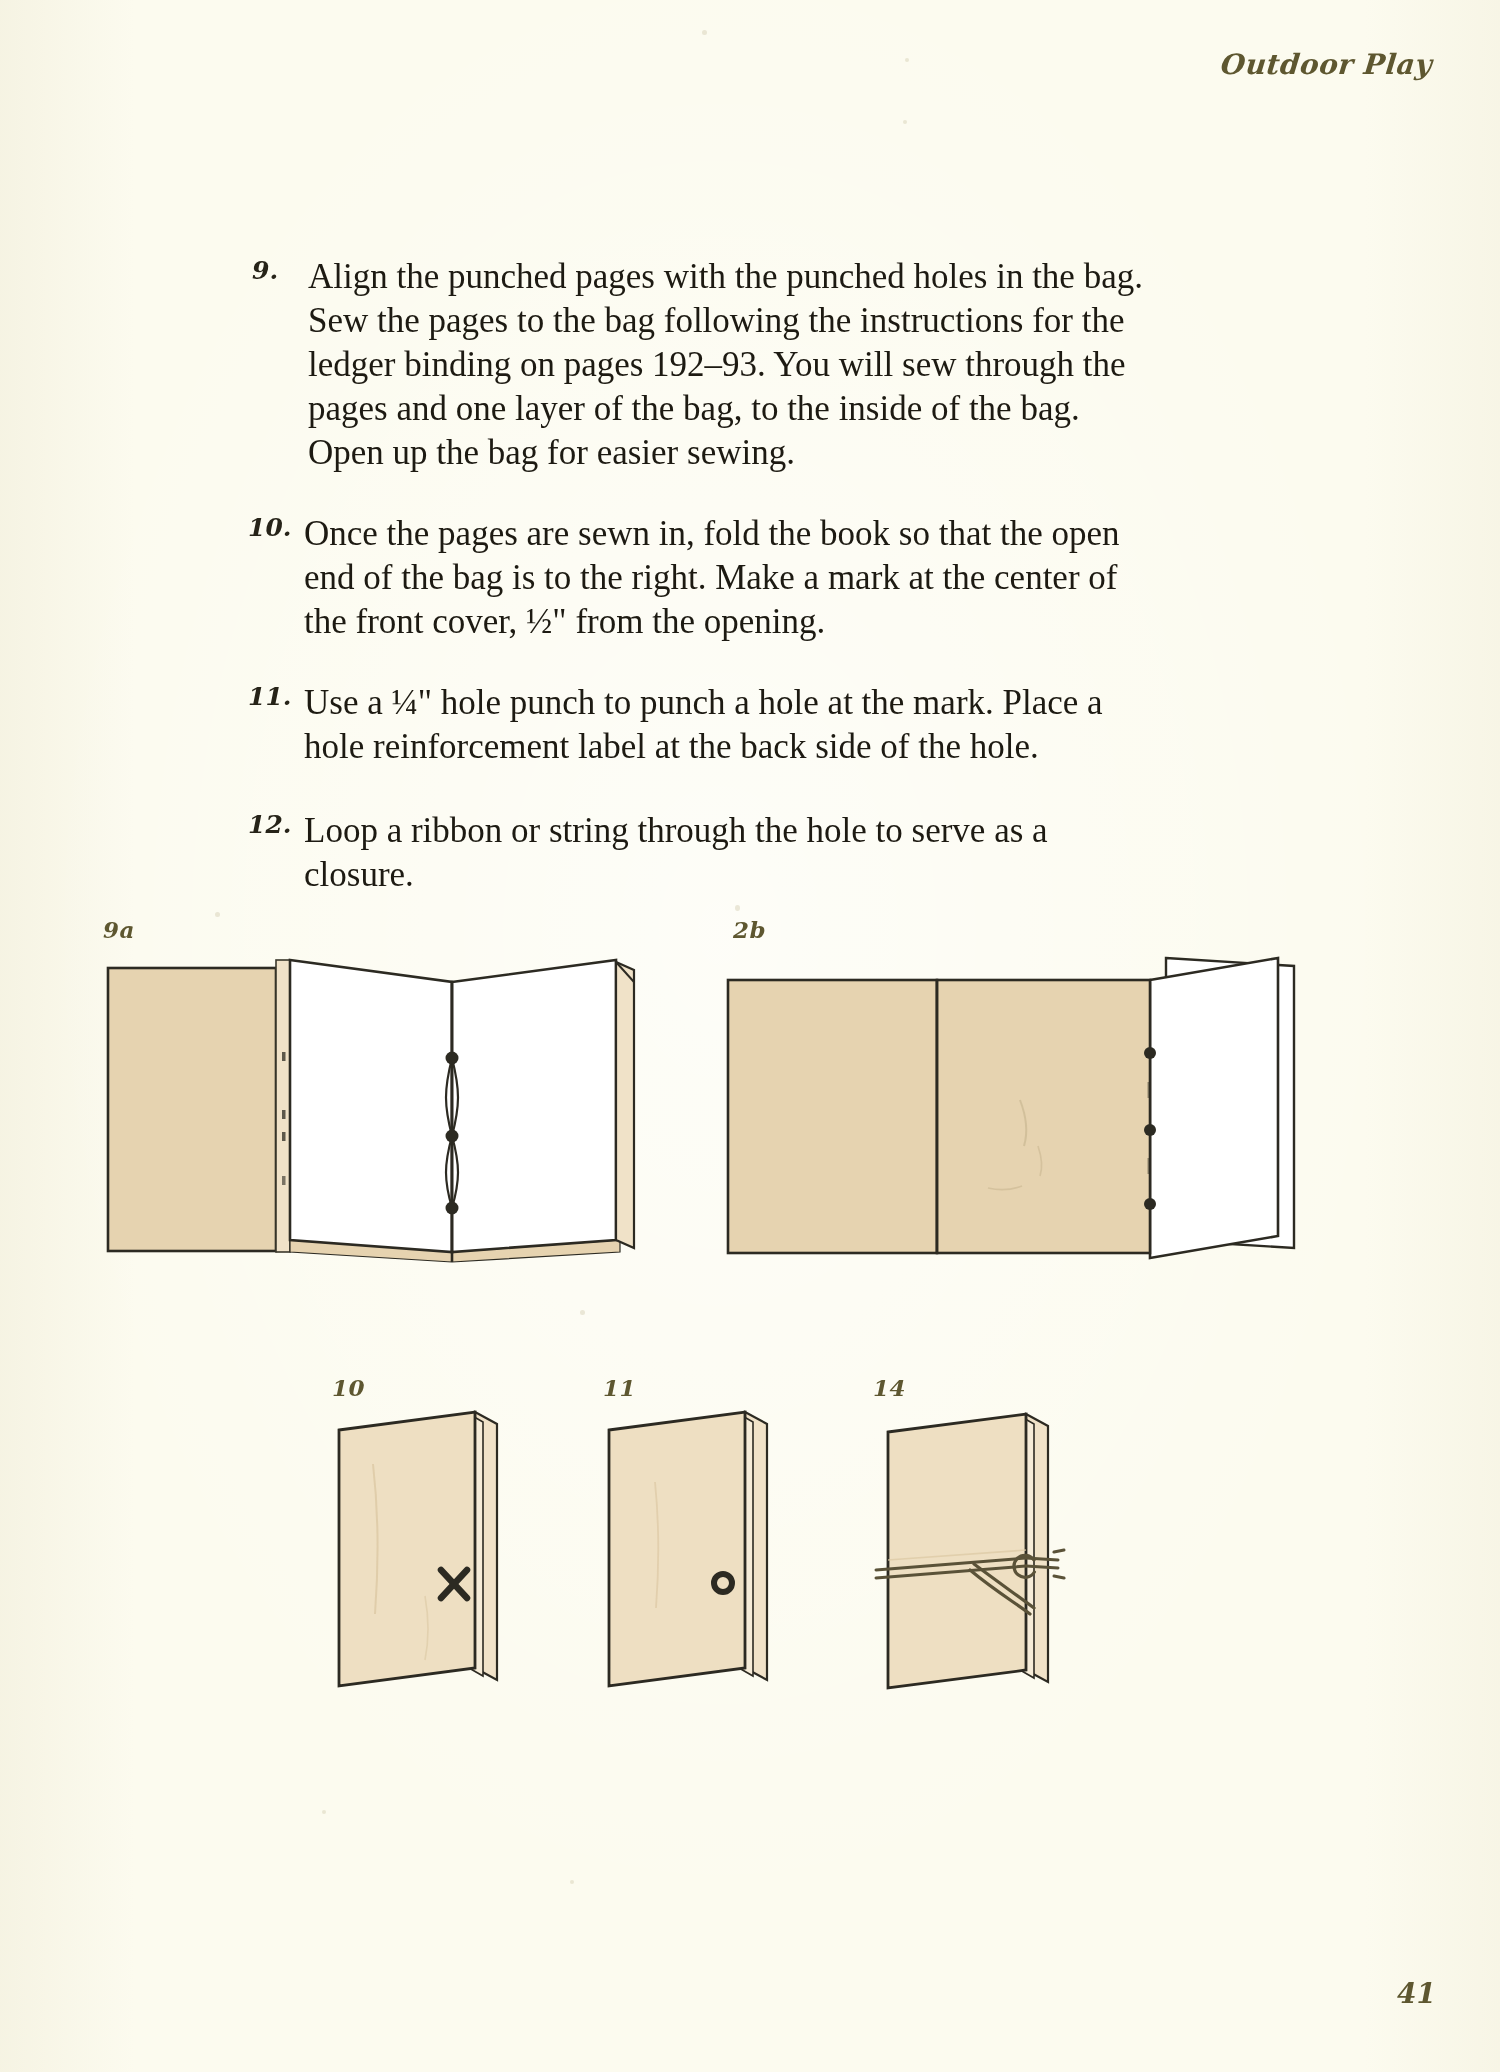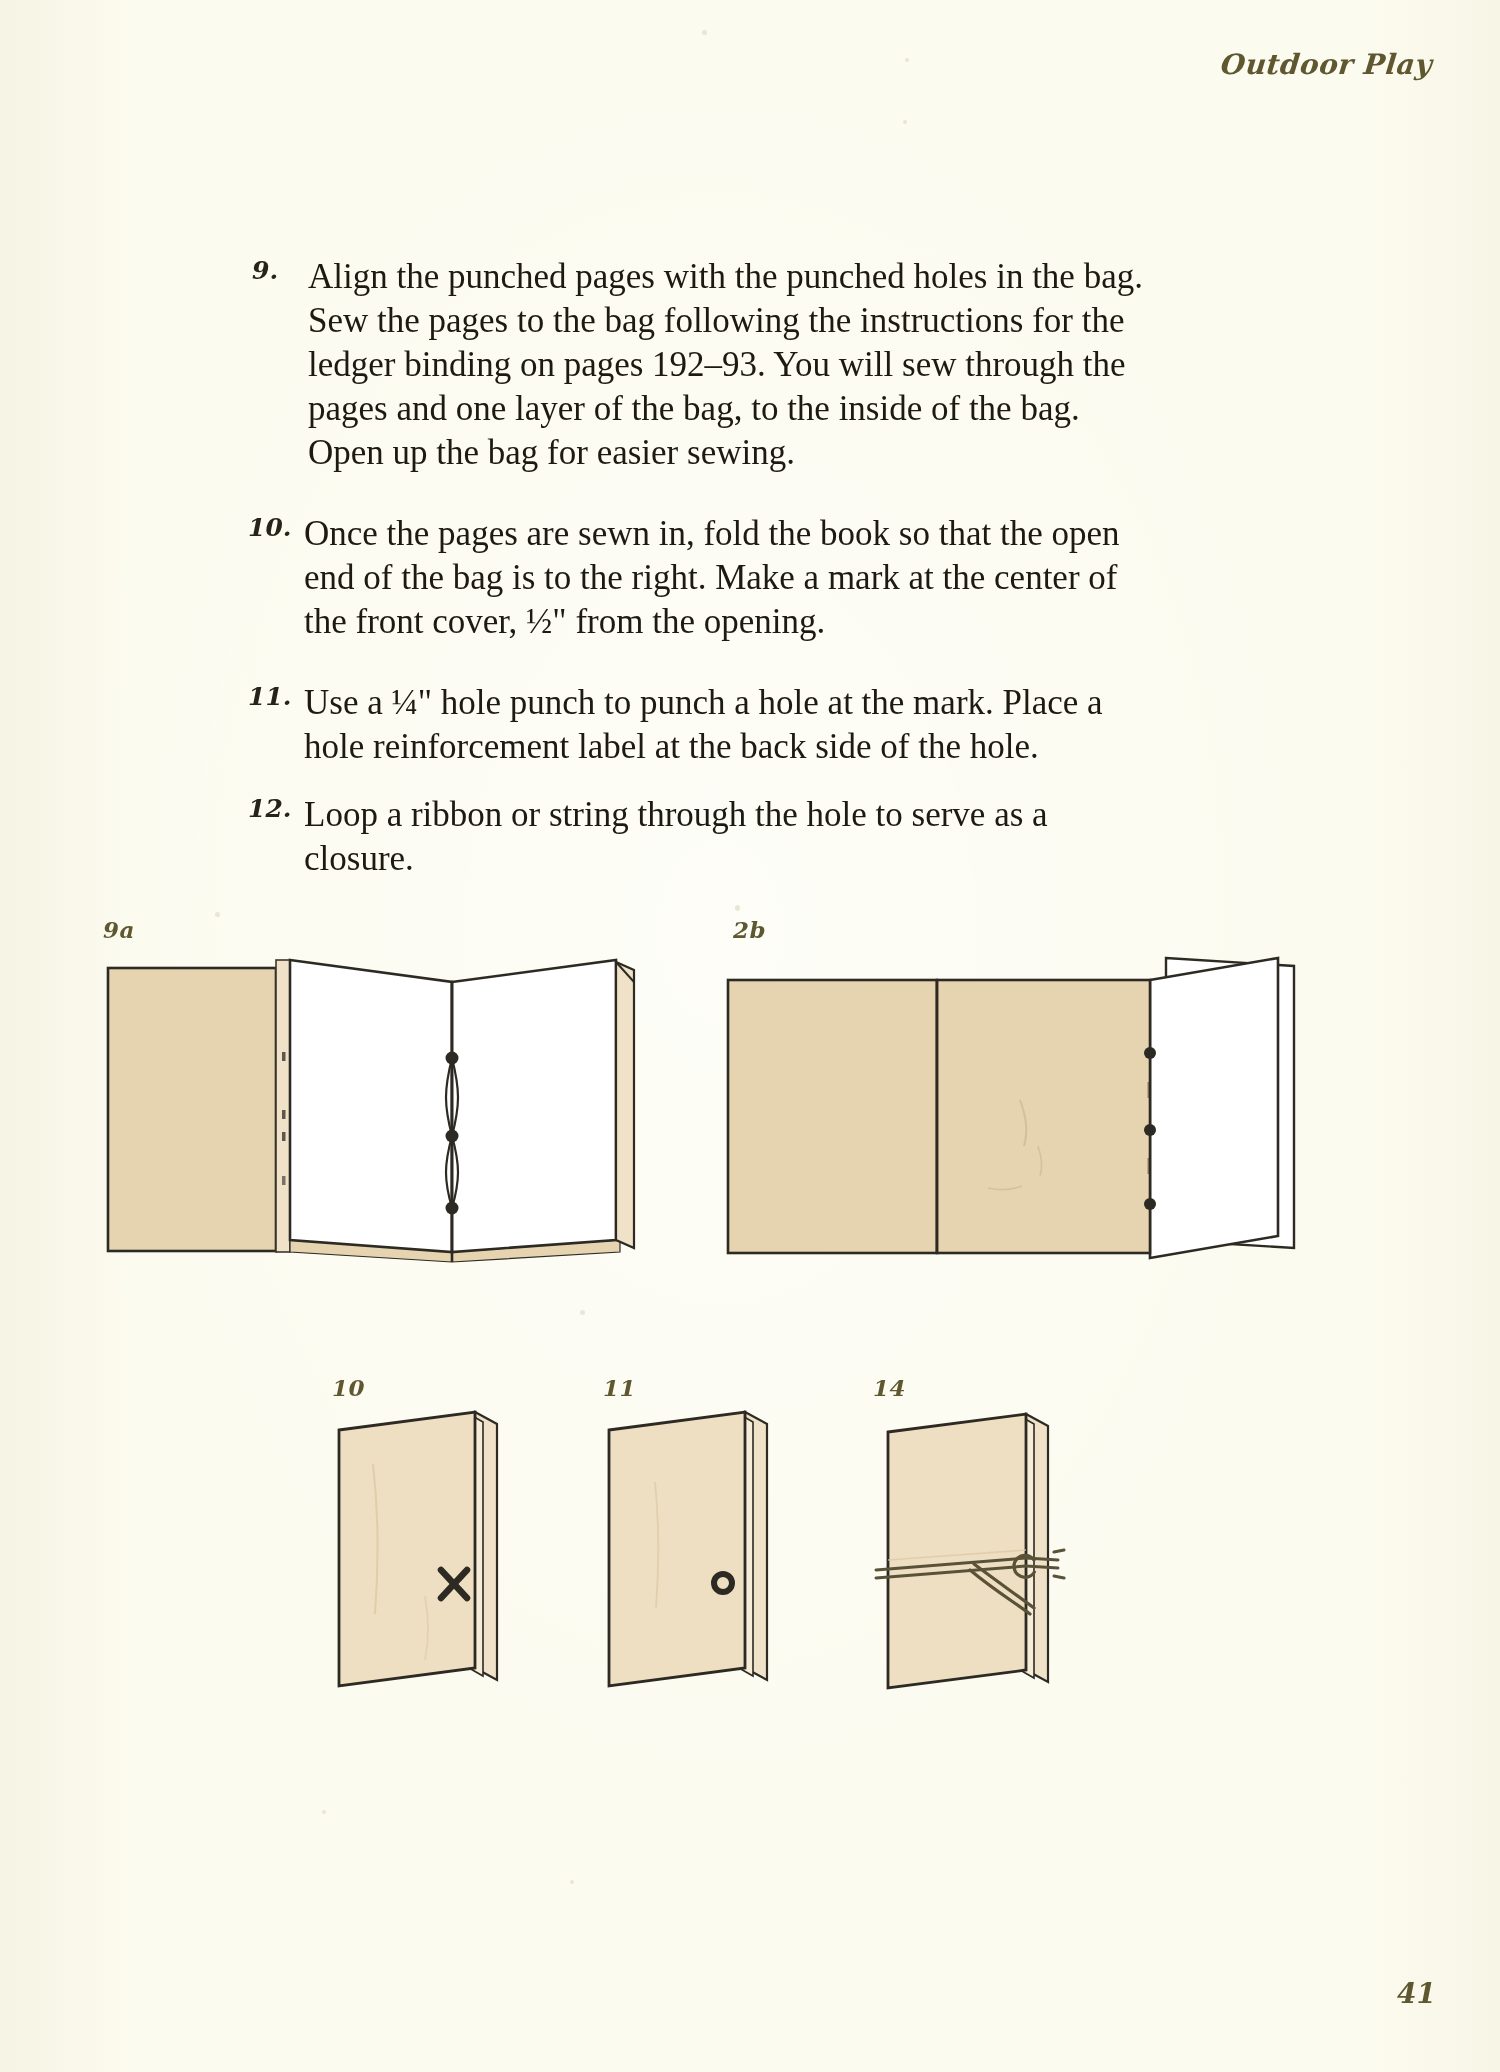--- a/index.html
+++ b/index.html
@@ -133,21 +133,21 @@
 
   <div class="steps">
     <div class="step">
       <div class="step-num">9.</div>
       <div class="step-text">Align the punched pages with the punched holes in the bag. Sew the pages to the bag following the instructions for the ledger binding on pages 192–93. You will sew through the pages and one layer of the bag, to the inside of the bag. Open up the bag for easier sewing.</div>
     </div>
     <div class="step" style="">
       <div class="step-num wide">10.</div>
       <div class="step-text">Once the pages are sewn in, fold the book so that the open end of the bag is to the right. Make a mark at the center of the front cover, ½" from the opening.</div>
     </div>
-    <div class="step" style="margin-bottom:24px;">
+    <div class="step" style="margin-bottom:40px;">
       <div class="step-num wide">11.</div>
       <div class="step-text">Use a ¼" hole punch to punch a hole at the mark. Place a hole reinforcement label at the back side of the hole.</div>
     </div>
     <div class="step">
       <div class="step-num wide">12.</div>
       <div class="step-text">Loop a ribbon or string through the hole to serve as a closure.</div>
     </div>
   </div>
 
   <div class="figures">

